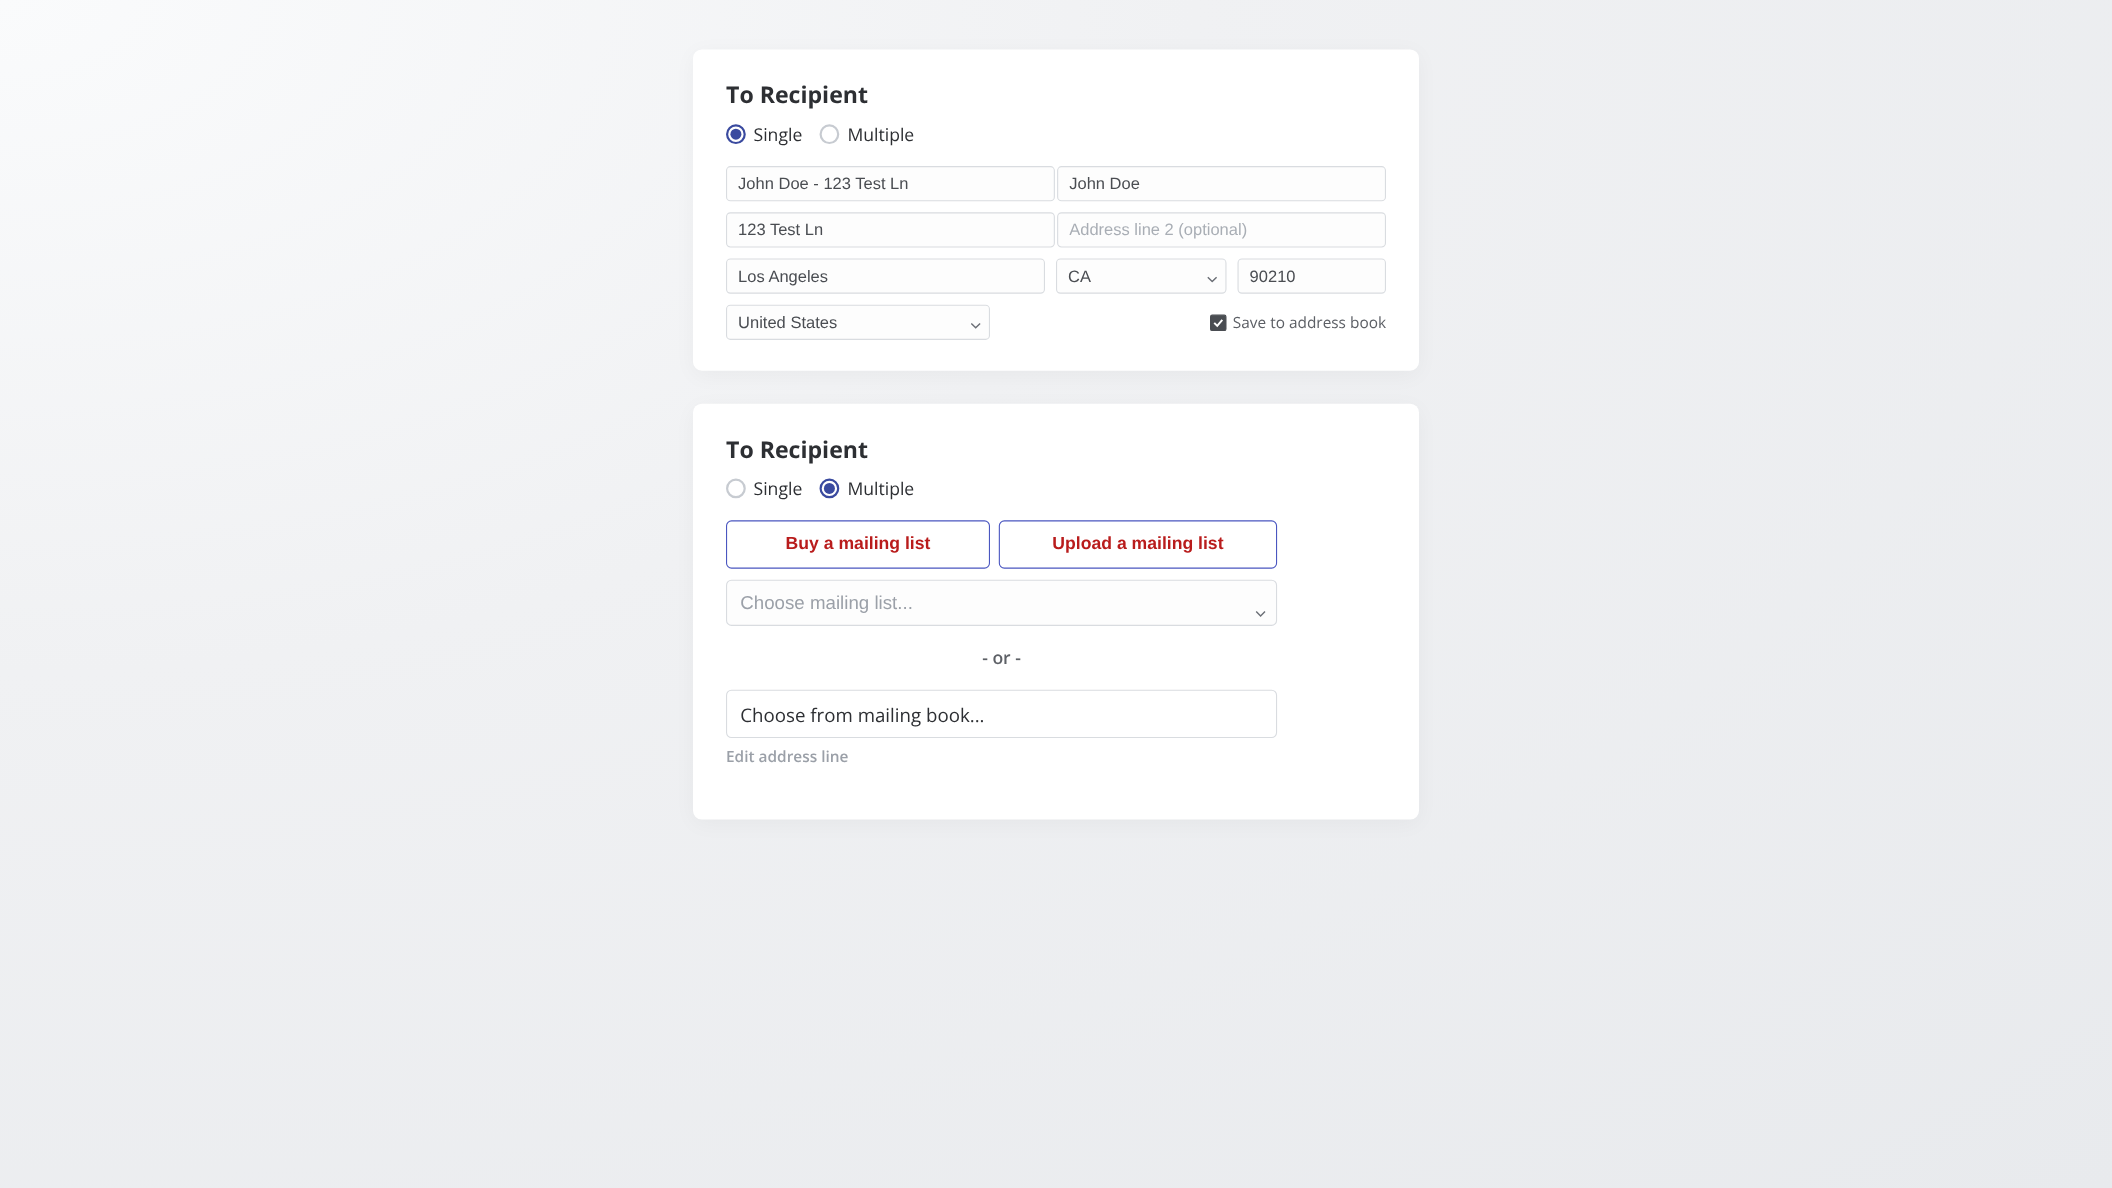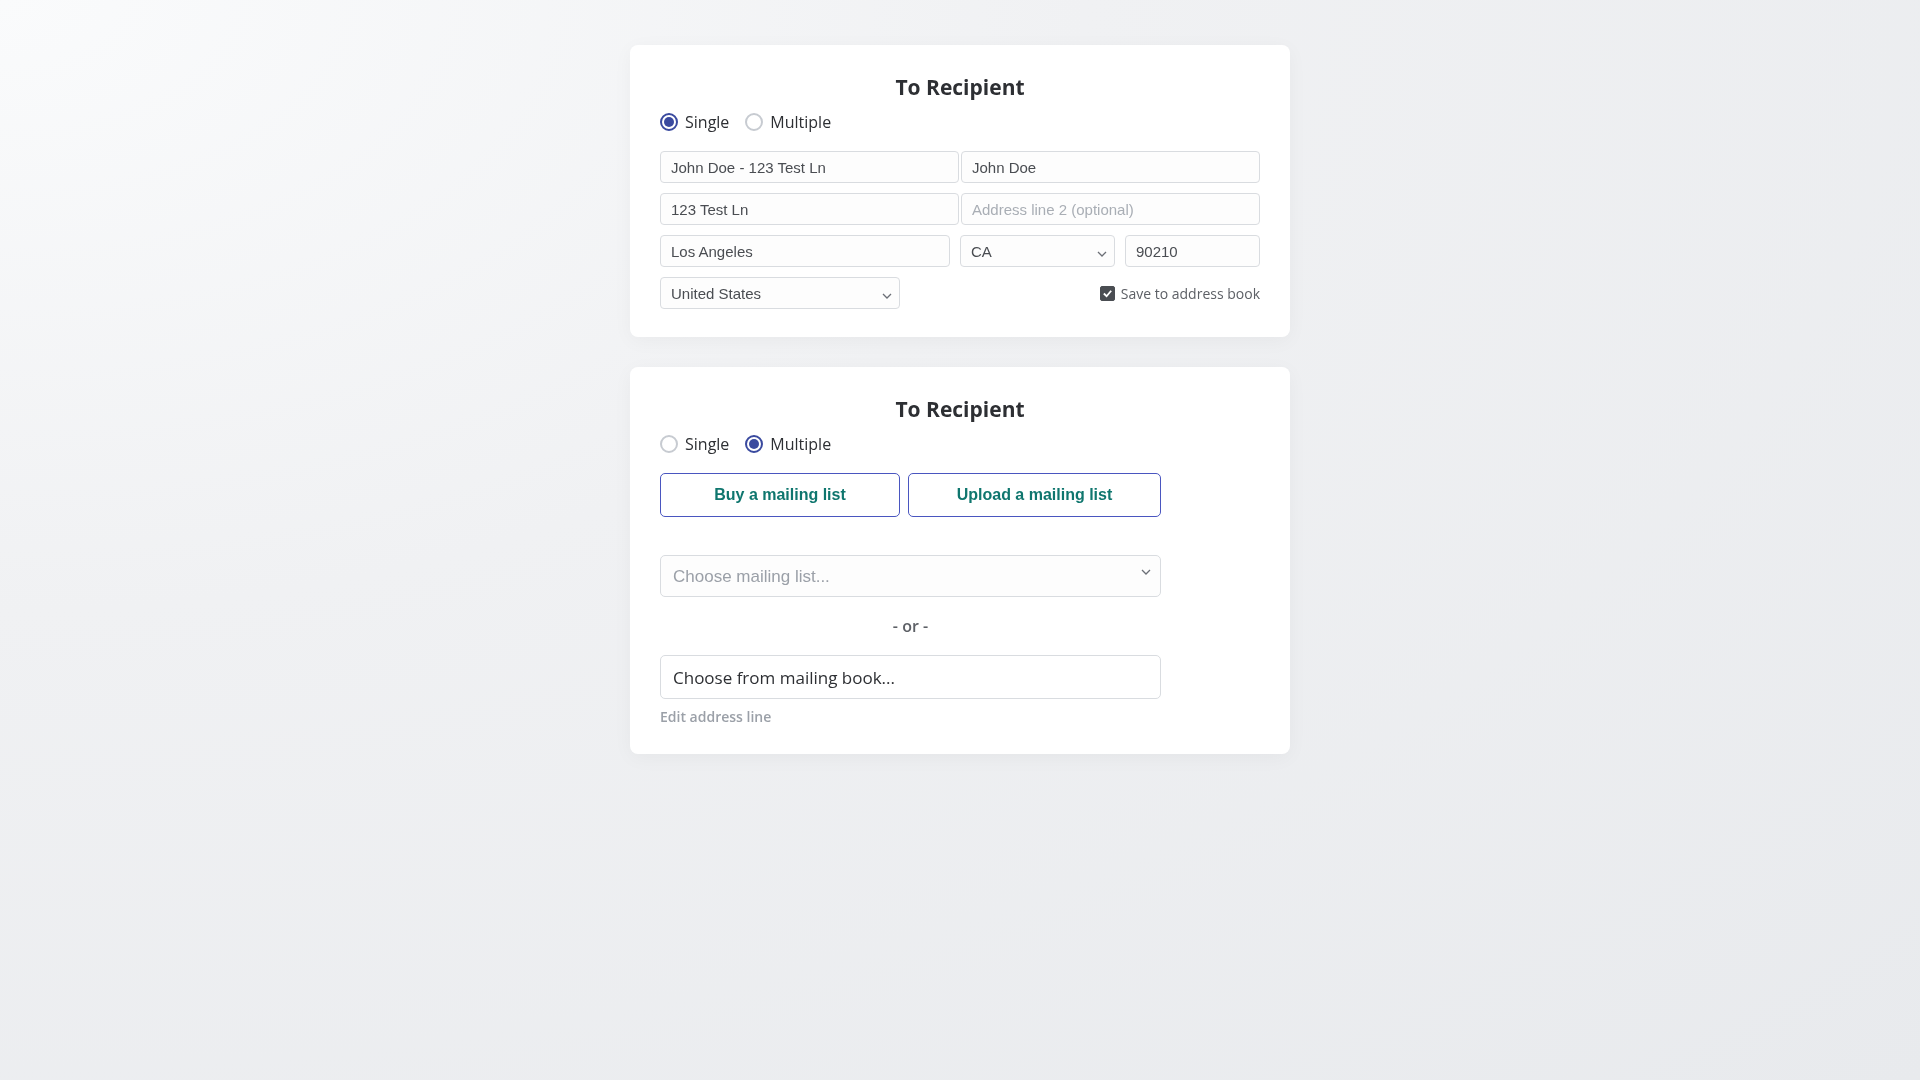--- a/index.html
+++ b/index.html
@@ -23,21 +23,20 @@
       border-radius: 8px;
       width: 660px;
       padding: 28px 30px;
       box-shadow: 0 4px 20px rgba(0,0,0,0.04);
     }
     .card-title {
       font-size: 21px;
       font-weight: 700;
       color: #2d2f33;
       margin-bottom: 10px;
-      text-align: center;
     }
     .radio-row {
       display: flex;
       gap: 16px;
       align-items: center;
       margin-bottom: 18px;
     }
     .radio-item {
       display: flex;
       align-items: center;
@@ -156,41 +155,40 @@
       gap: 8px;
       margin-bottom: 10px;
     }
     .outline-btn {
       flex: 0 0 auto;
       width: 240px;
       height: 44px;
       border: 1.5px solid #4a56c0;
       border-radius: 5px;
       background: #ffffff;
-      color: #0f766e;
+      color: #b91c1c;
       font-size: 16px;
       font-weight: 600;
       cursor: pointer;
       display: flex;
       align-items: center;
       justify-content: center;
     }
     .large-select {
       width: 501px;
       height: 42px;
       border: 1px solid #d9dce0;
       border-radius: 5px;
       background: #fdfdfd;
       padding: 0 30px 0 12px;
       font-size: 17px;
       color: #9ba0a8;
       appearance: none;
       cursor: pointer;
       margin-bottom: 14px;
-      margin-top: 28px;
     }
     .large-select-wrap {
       position: relative;
       width: 501px;
     }
     .or-text {
       font-size: 16px;
       font-weight: 600;
       color: #5d6066;
       margin: 4px 0 18px 0;

